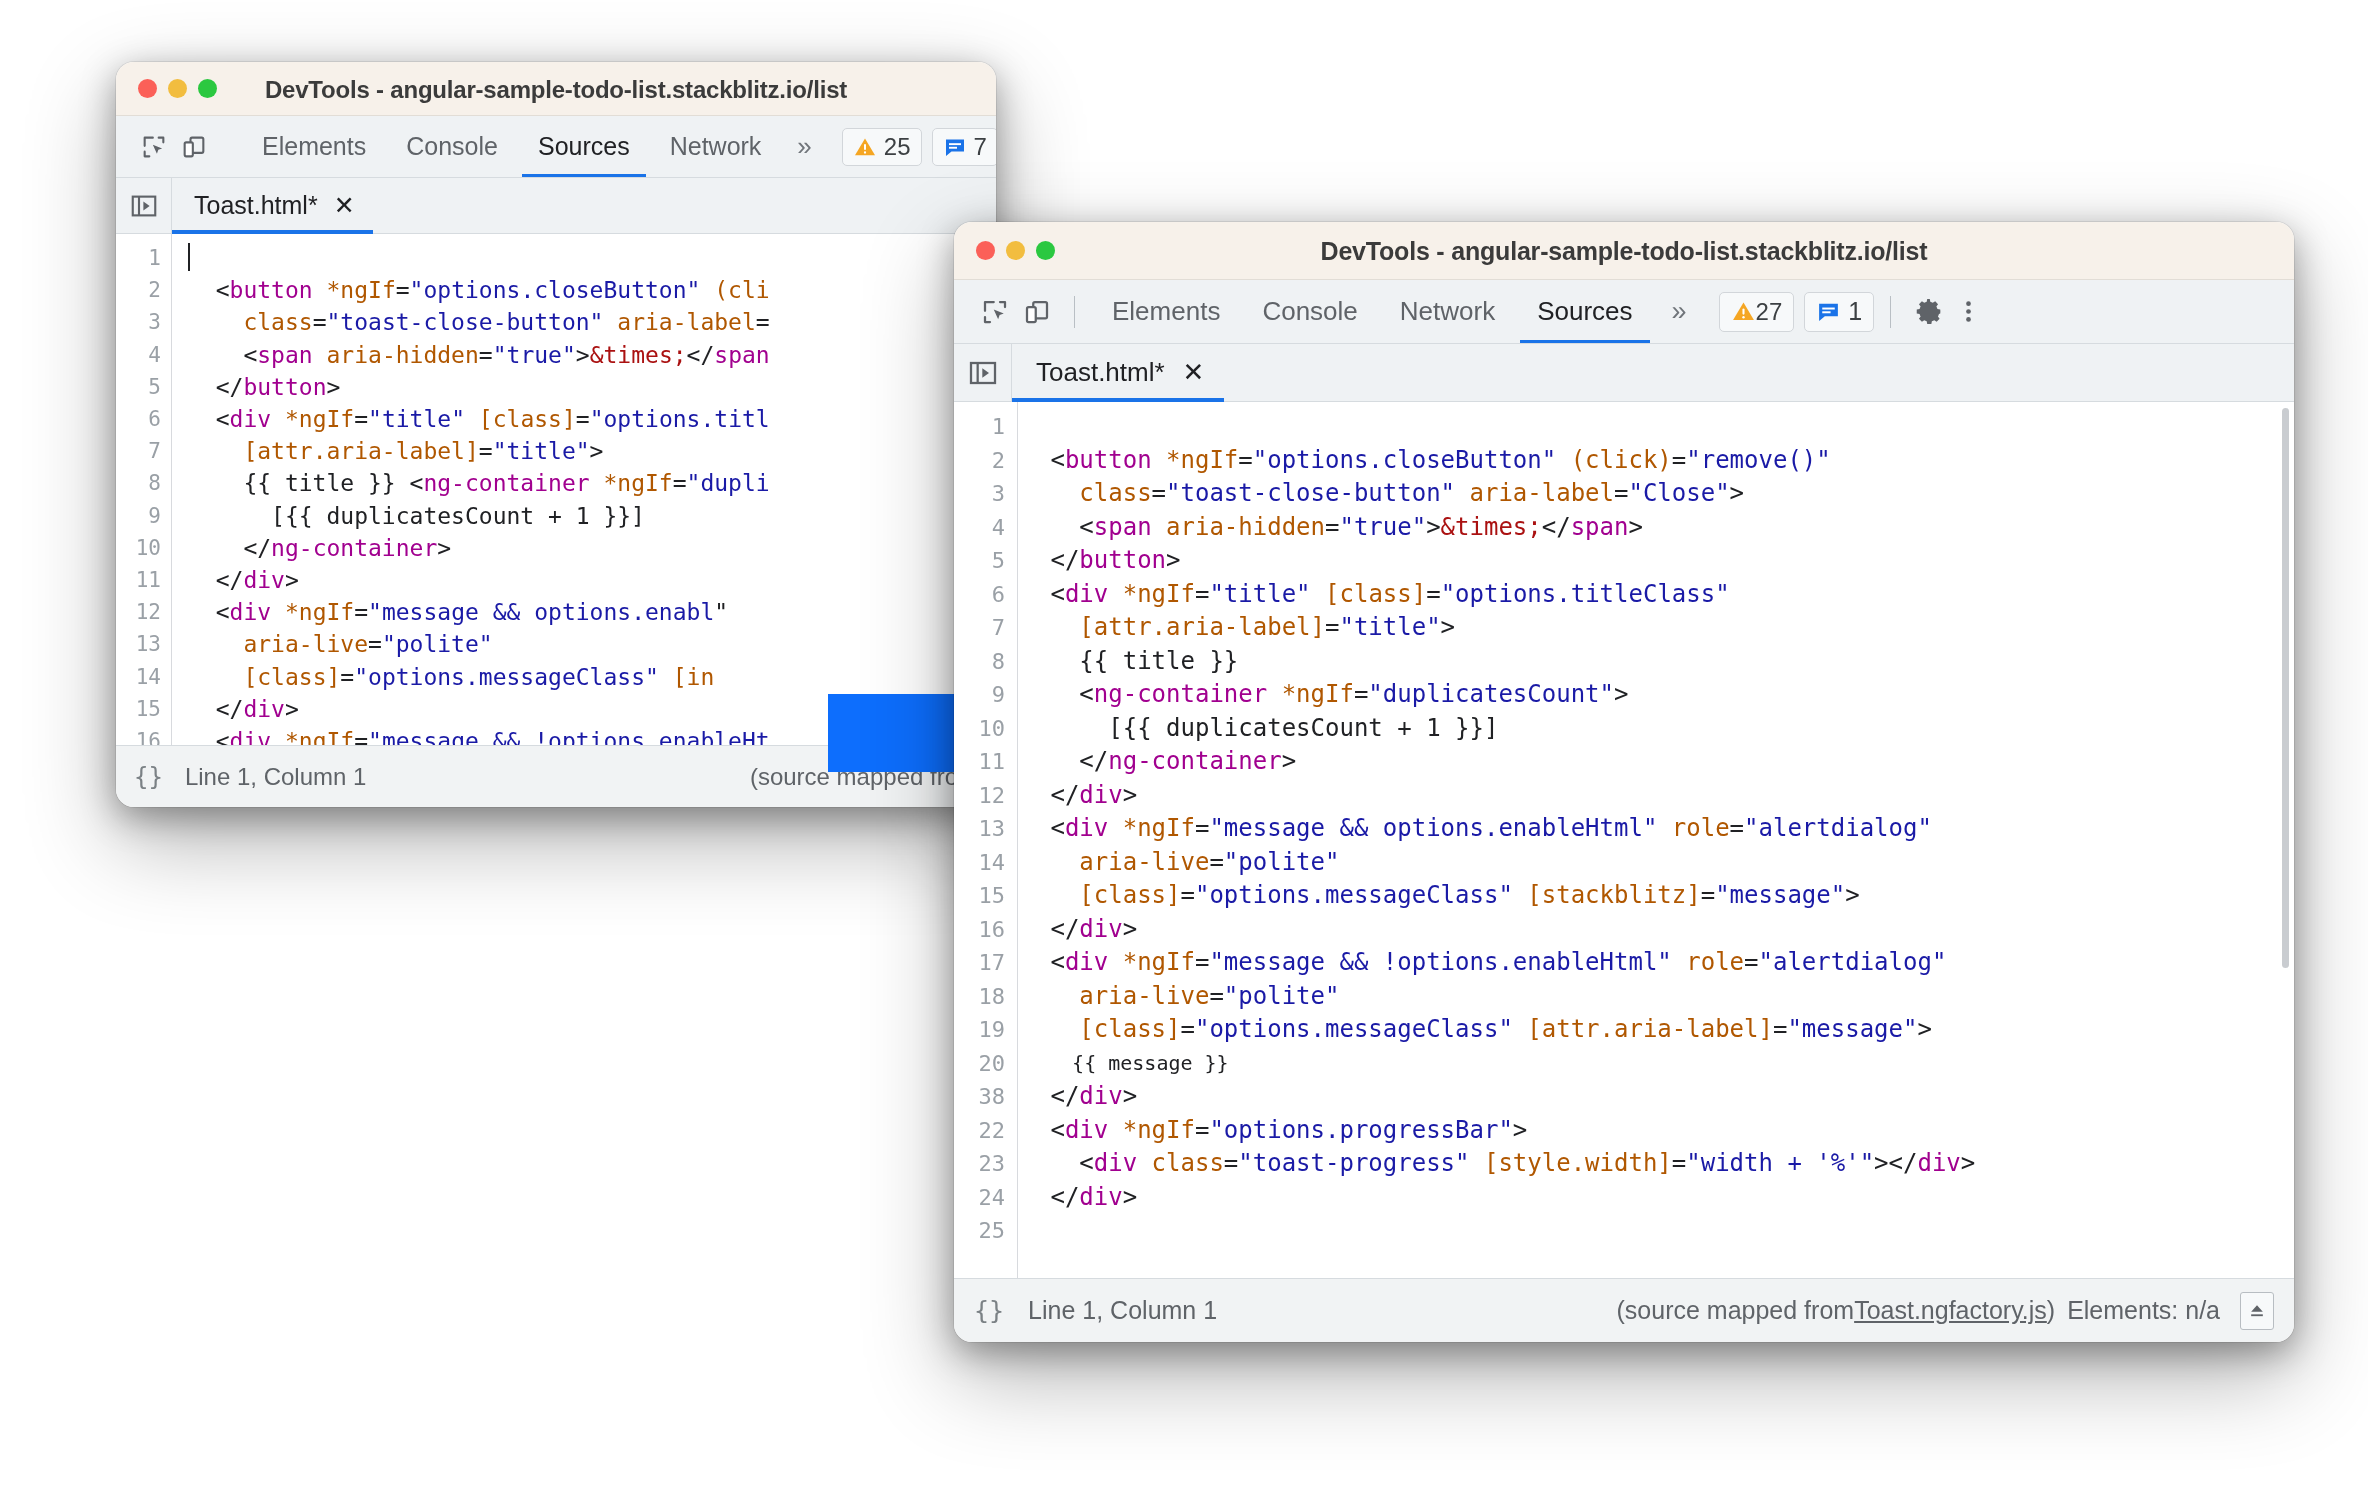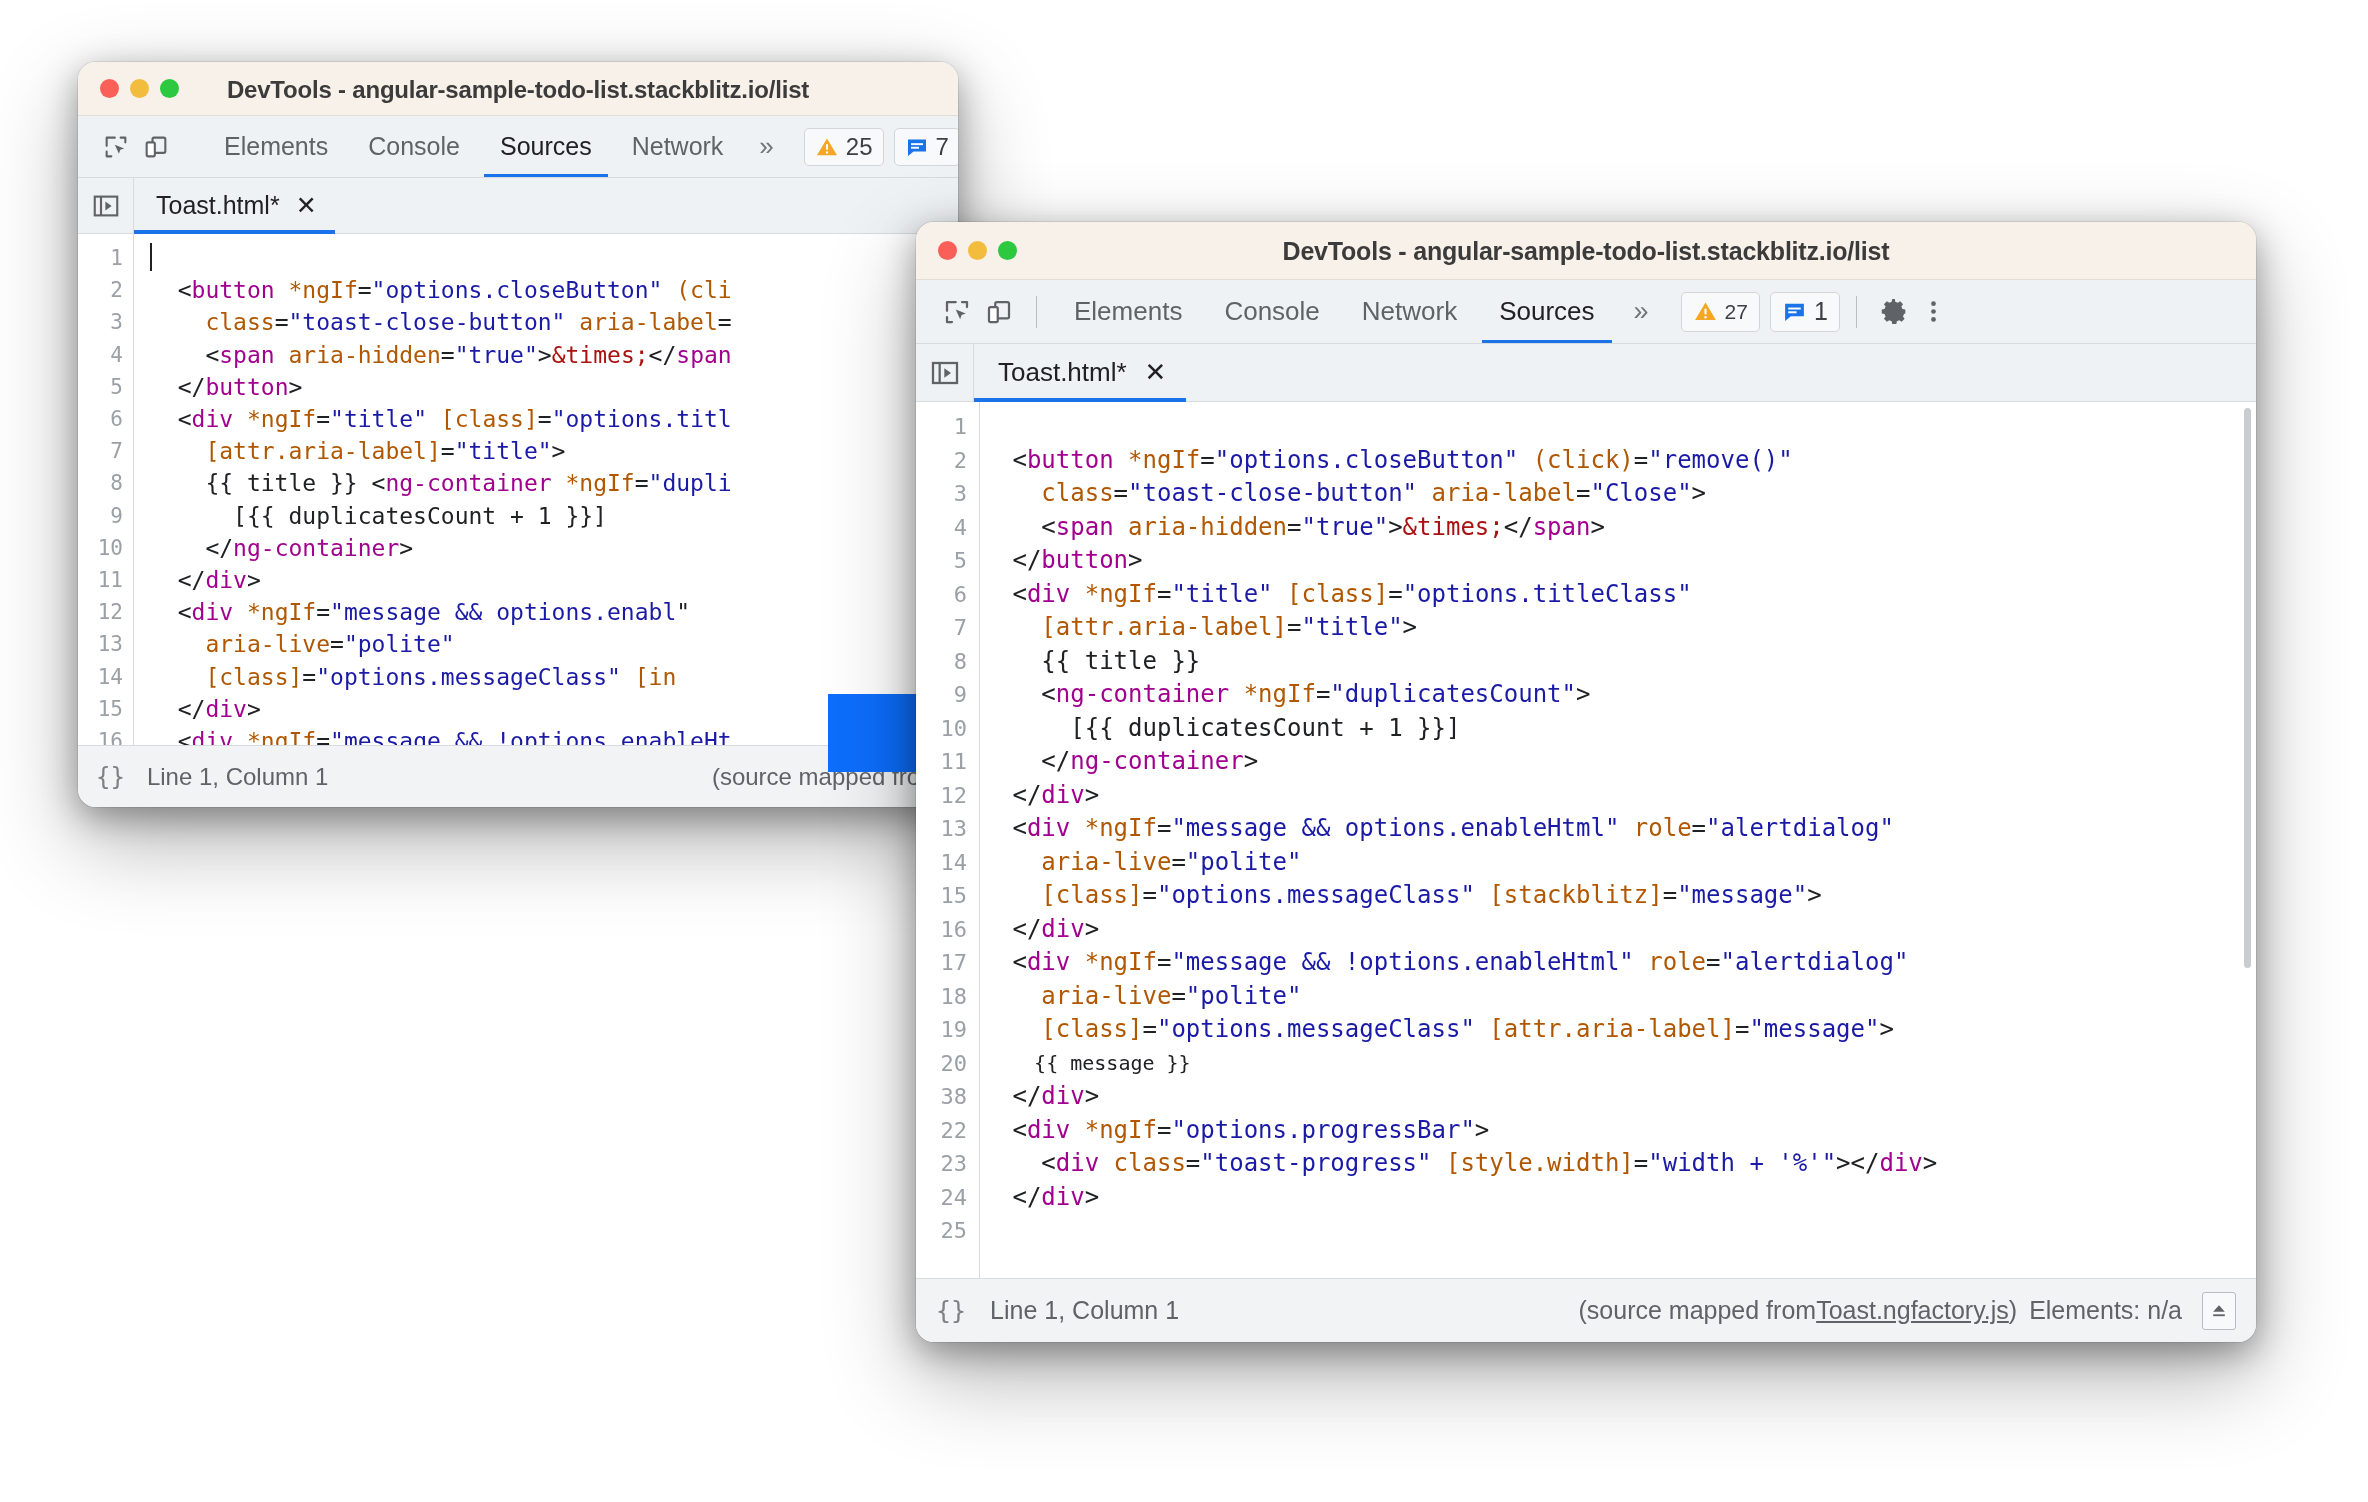--- a/index.html
+++ b/index.html
@@ -23,20 +23,21 @@
     position: absolute;
     border-radius: 18px;
     background: #ffffff;
     box-shadow:
       0 0 0 1px rgba(0,0,0,0.08),
       0 10px 34px rgba(0,0,0,0.34),
       0 34px 90px rgba(0,0,0,0.30);
     overflow: hidden;
     display: flex;
     flex-direction: column;
+    margin-left: 38px;
   }
 
   .titlebar {
     position: relative;
     background: #f7f1ea;
     border-bottom: 1px solid #e2ddd6;
     display: flex;
     align-items: center;
     flex: 0 0 auto;
   }
@@ -407,21 +408,21 @@
       </div>
       <div class="tb-sep" style="height:32px;margin:0 16px;"></div>
       <div class="tabs">
         <div class="tab" style="font-size:26px;padding:0 21px;">Elements</div>
         <div class="tab" style="font-size:26px;padding:0 21px;">Console</div>
         <div class="tab" style="font-size:26px;padding:0 21px;">Network</div>
         <div class="tab active" style="font-size:26px;padding:0 21px;">Sources</div>
       </div>
       <div class="chev" style="font-size:27px;padding:0 18px;">»</div>
       <div class="badges" style="gap:10px;margin-left:14px;">
-        <div class="badge" style="height:40px;padding:0 11px;gap:7px;font-size:21px;">
+        <div class="badge" style="height:40px;padding:0 11px;font-size:24px;">
           <svg width="25" height="25" viewBox="0 0 24 24" aria-hidden="true">
             <path d="M12 3.4 22 20.2H2z" fill="#f5a623"></path>
             <rect x="11" y="9" width="2" height="6" rx="1" fill="#ffffff"></rect>
             <circle cx="12" cy="17.5" r="1.15" fill="#ffffff"></circle>
           </svg>
           <span class="bnum">27</span>
         </div>
         <div class="badge" style="height:40px;padding:0 11px;gap:7px;font-size:25px;">
           <svg width="25" height="25" viewBox="0 0 24 24" aria-hidden="true">
             <path d="M3 4.5h18v12H8.5L3 21z" fill="#1a73e8"></path>

